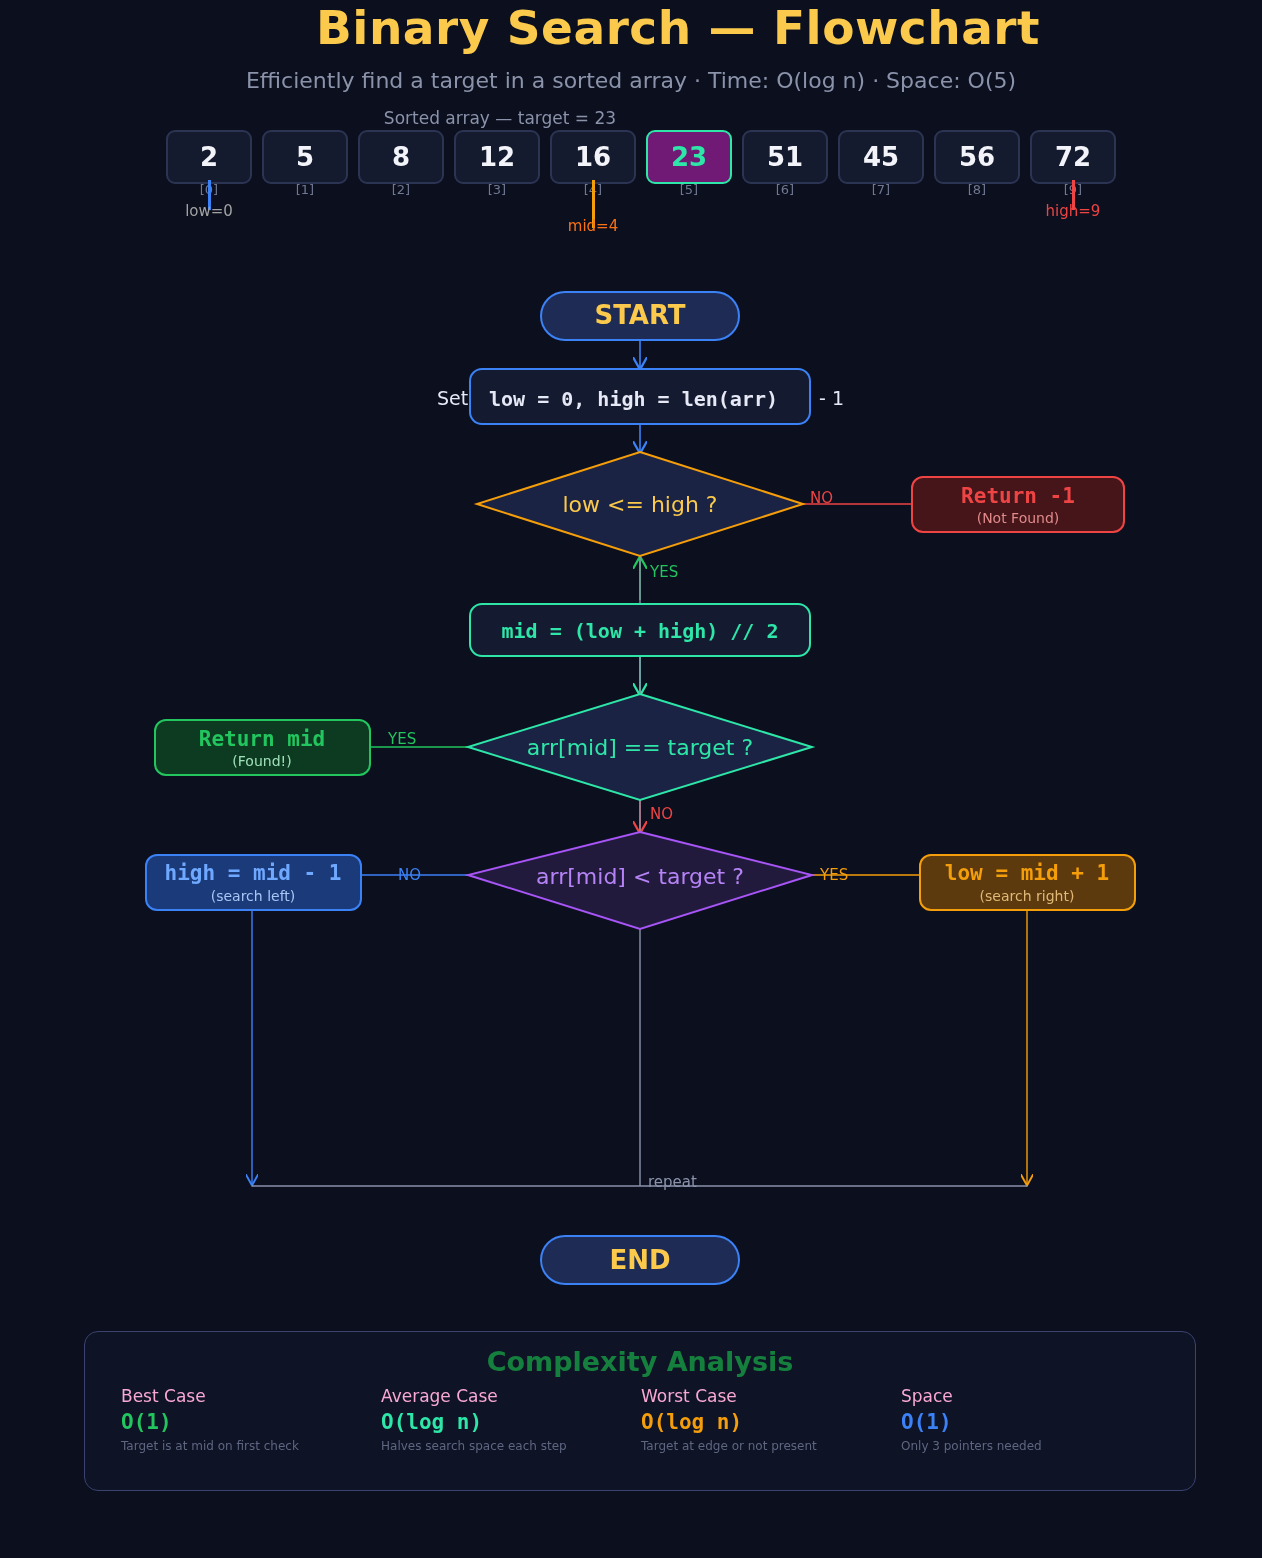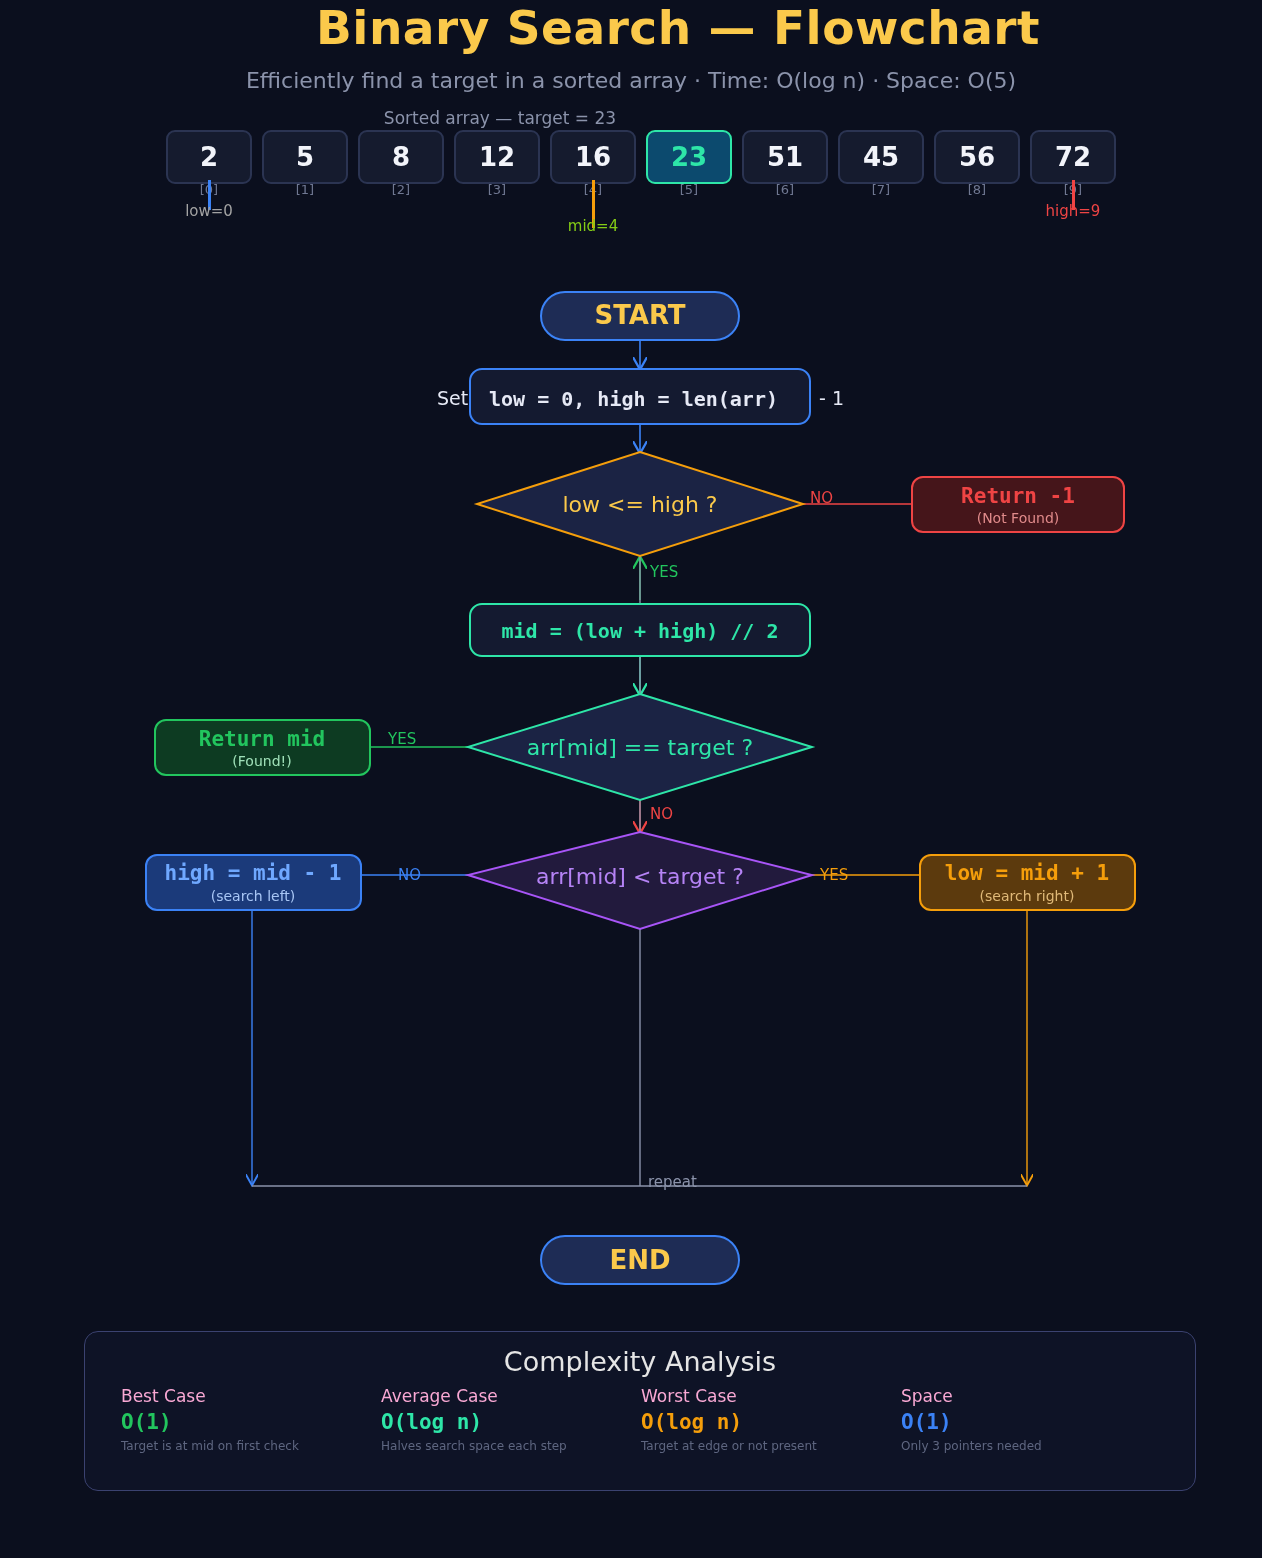--- a/index.html
+++ b/index.html
@@ -46,58 +46,58 @@
   }
   .cell-wrap { position: relative; width: 86px; }
   .cell {
     height: 50px; border-radius: 9px;
     background: #151b2e;
     border: 2px solid #2b3452;
     display: flex; align-items: center; justify-content: center;
     font-size: 26px; font-weight: bold; color: #f2f4fa;
   }
   .cell.hl {
-    background: #0c4a6e;
+    background: #701a75;
     border-color: #2ee6a8;
     color: #2ee6a8;
     text-align: right;
   }
   .cell-idx {
     position: absolute; top: 52px; left: 0; width: 86px;
     text-align: center; font-size: 13px; color: #707892;
   }
 
   
   .ptr-tick { position: absolute; width: 3px; }
   .ptr-label {
     position: absolute; font-size: 15px; white-space: nowrap;
     transform: translateX(-50%);
   }
   .ptr-low  { background: #3b82f6; }
   .ptr-mid  { background: #f59e0b; }
   .ptr-high { background: #ef4444; }
   .lbl-low  { color: #a3a3a3; }
-  .lbl-mid  { color: #84cc16; text-align: center; }
+  .lbl-mid  { color: #f97316; text-align: center; }
   .lbl-high { color: #ef4444; }
 
   
   svg.flow { position: absolute; top: 0; left: 0; }
   .mono { font-family: "DejaVu Sans Mono", monospace; }
   .sans { font-family: "DejaVu Sans", sans-serif; }
 
   
   .panel {
     position: absolute; left: 84px; top: 1331px;
     width: 1110px; height: 158px;
     border: 1px solid #3b4270; border-radius: 14px;
     background: #0e1326;
   }
   .panel-title {
     position: absolute; top: 14px; left: 0; width: 1110px;
-    text-align: center; font-size: 27px; font-weight: normal; color: #e5e5e5;
+    text-align: center; font-size: 27px; font-weight: bold; color: #15803d;
   }
   .panel-cols {
     position: absolute; top: 54px; left: 36px; width: 1040px;
     display: flex;
   }
   .panel-col { width: 25%; }
   .pc-label { font-size: 17px; color: #f9a8d4; margin-bottom: 4px; }
   .pc-value { font-family: "DejaVu Sans Mono", monospace; font-size: 21px; font-weight: bold; margin-bottom: 5px; }
   .pc-desc  { font-size: 12px; color: #5e6680; }
 </style>

